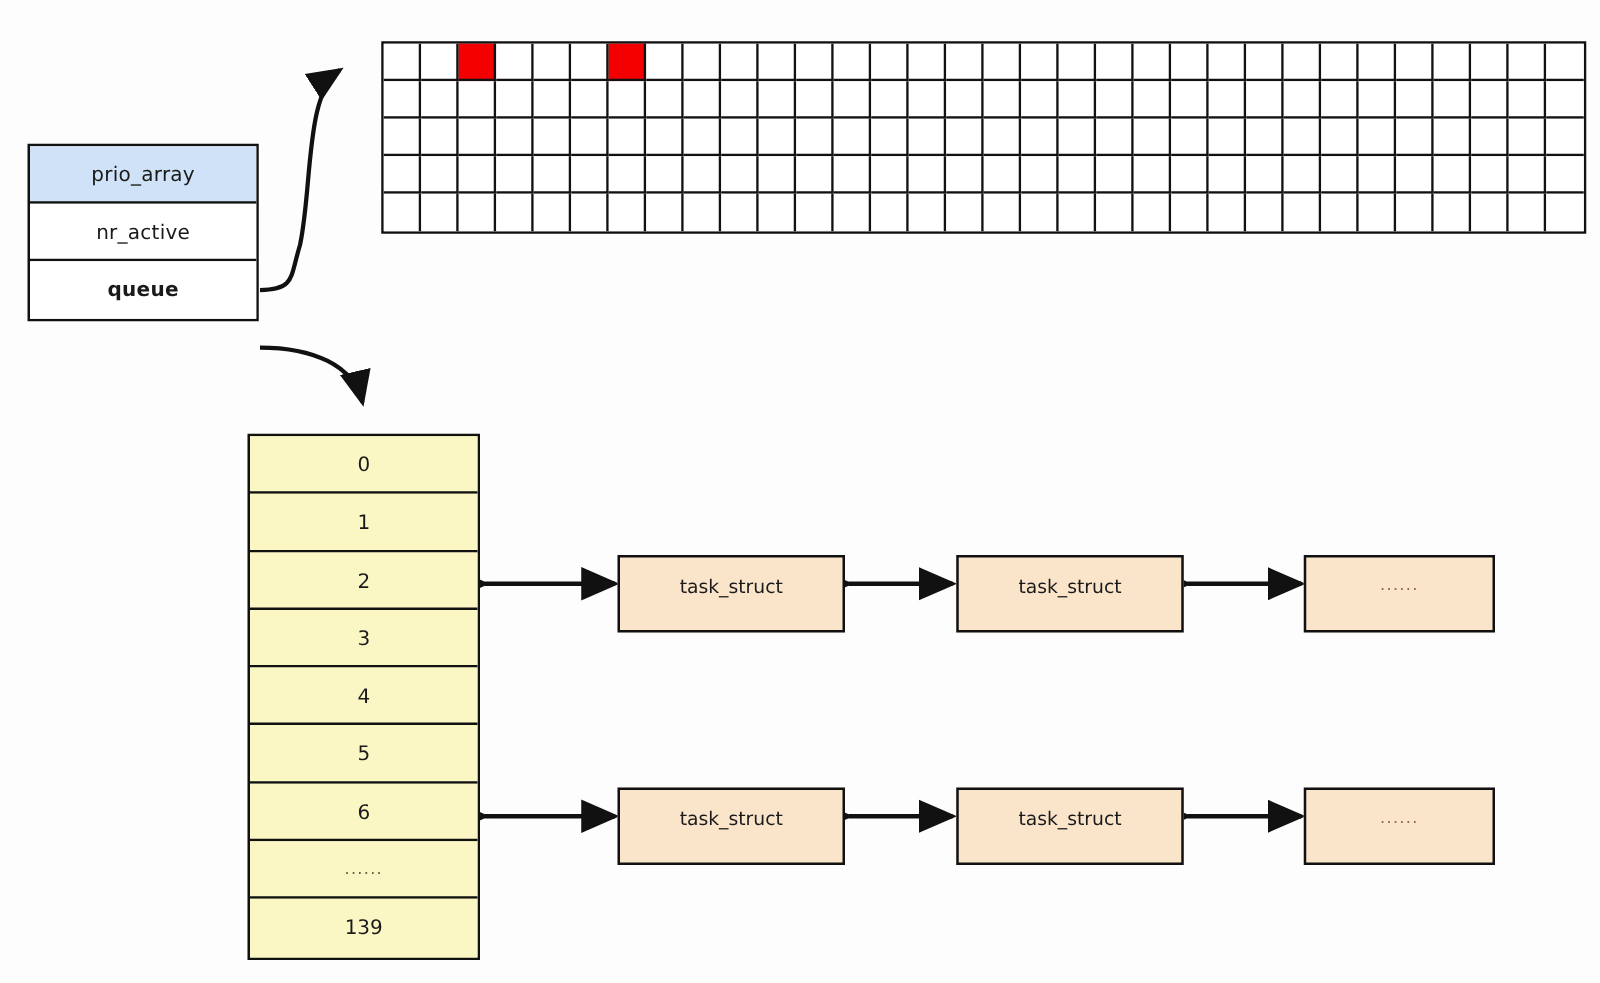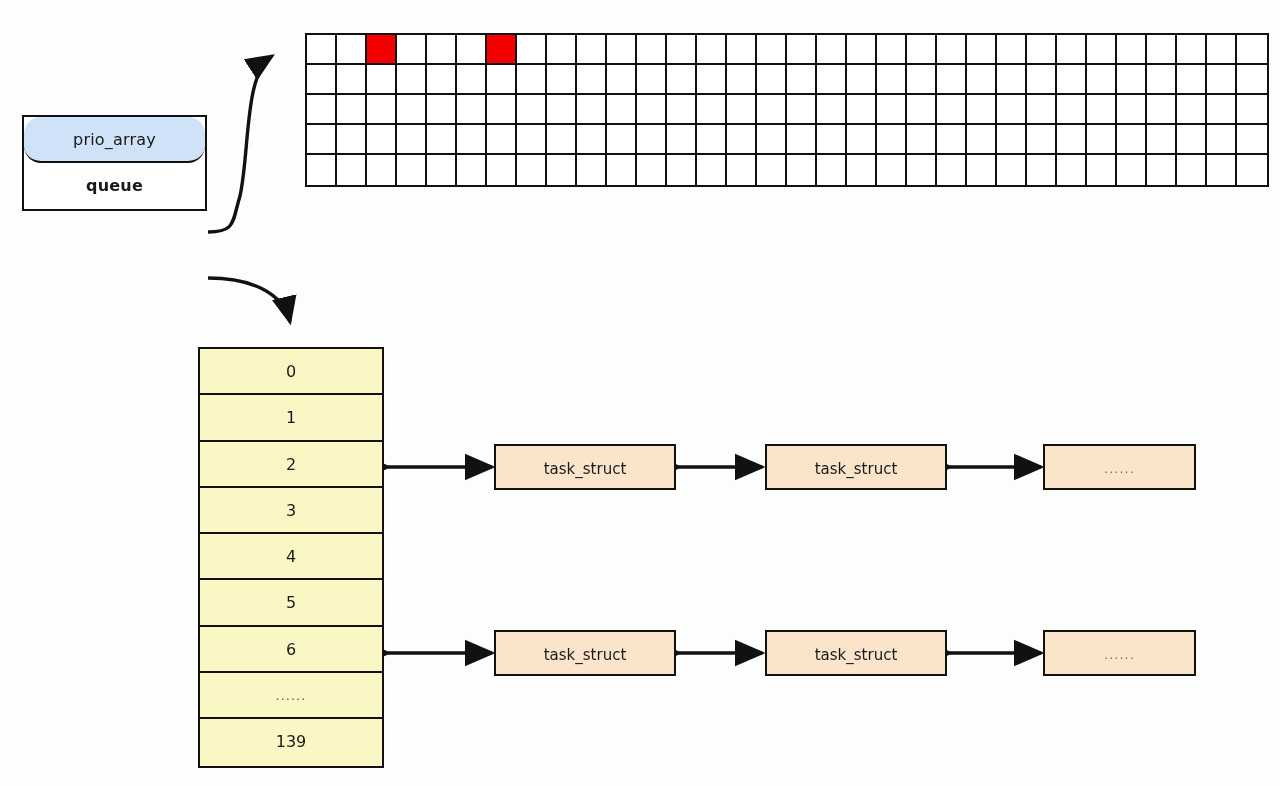--- a/index.html
+++ b/index.html
@@ -41,21 +41,20 @@
   .struct-row {
     height: 46px;
     line-height: 46px;
     text-align: center;
     font-size: 16px;
     color: #1a1a1a;
     border-bottom: 2px solid #111;
     box-sizing: border-box;
     background: #ffffff;
     letter-spacing: 0.2px;
-    border-radius: 17px;
   }
   .struct-row:last-child { border-bottom: none; font-weight: bold; }
   .struct-row.header { background: #cfe2f7; }
 
   
   .bitmap-grid {
     position: absolute;
     left: 305px;
     top: 33px;
     border: 2px solid #111;
@@ -108,21 +107,21 @@
   }
 
   
   .chain {
     position: absolute;
     height: 46px;
   }
   .task-box {
     position: absolute;
     top: 0;
-    height: 46px;
+    height: 62px;
     line-height: 46px;
     text-align: center;
     font-size: 15px;
     color: #1a1a1a;
     background: #fae5cb;
     border: 2px solid #111;
     box-sizing: border-box;
   }
   .task-box.ellipsis {
     font-size: 13px;
@@ -161,20 +160,21 @@
 
     <g>
       <line x1="388" y1="653" x2="492" y2="653" stroke="#111" stroke-width="3.6" marker-start="url(#arrowhead)" marker-end="url(#arrowhead)"></line>
       <line x1="679" y1="653" x2="762" y2="653" stroke="#111" stroke-width="3.6" marker-start="url(#arrowhead)" marker-end="url(#arrowhead)"></line>
       <line x1="950" y1="653" x2="1041" y2="653" stroke="#111" stroke-width="3.6" marker-start="url(#arrowhead)" marker-end="url(#arrowhead)"></line>
     </g>
   </svg>
 
   <div class="struct-box">
     <div class="struct-row header">prio_array</div>
+    <div class="struct-row">nr_active</div>
     <div class="struct-row">queue</div>
   </div>
 
   <div class="bitmap-grid" id="bitmap-grid">
       <div class="bitmap-row">
         <div class="bitmap-cell"></div>
         <div class="bitmap-cell"></div>
         <div class="bitmap-cell set"></div>
         <div class="bitmap-cell"></div>
         <div class="bitmap-cell"></div>

